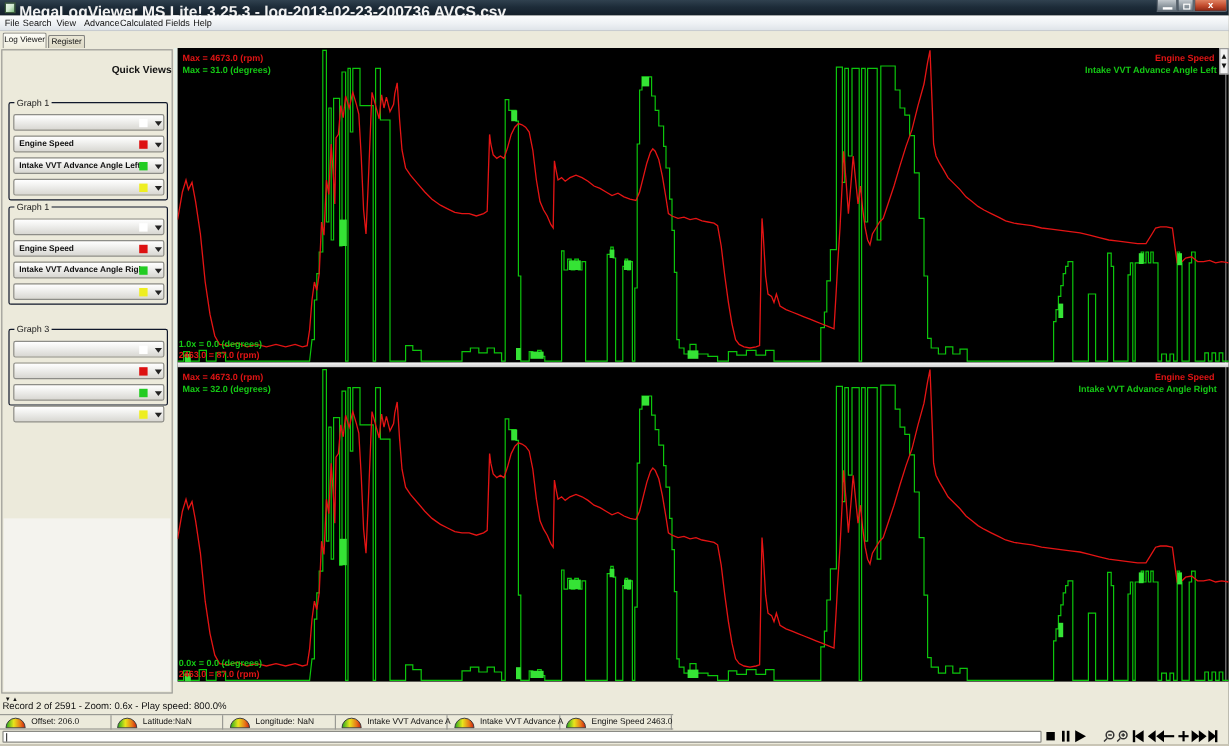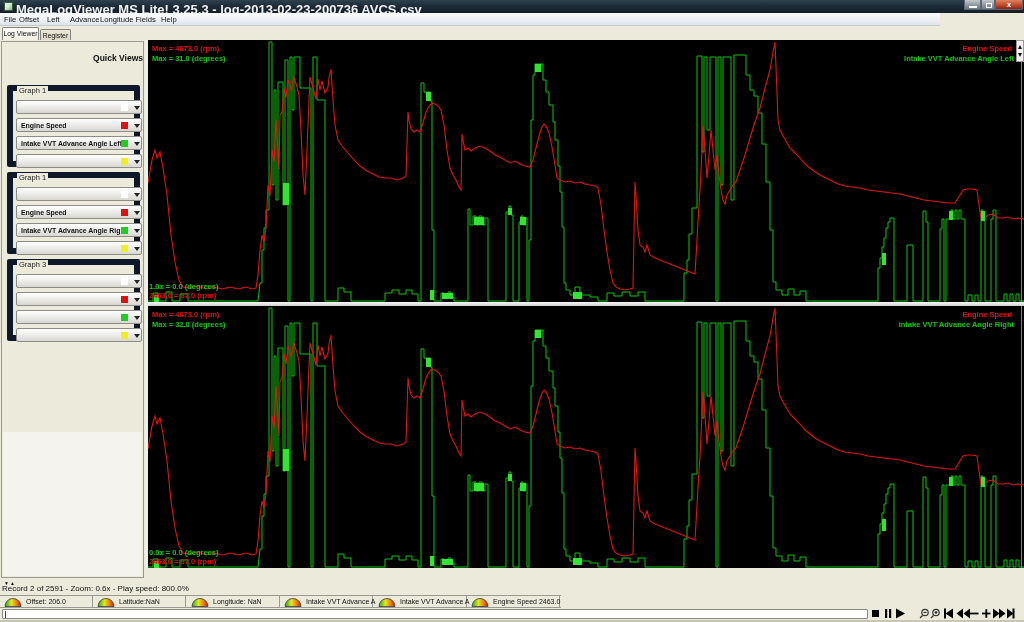--- a/index.html
+++ b/index.html
@@ -4,30 +4,30 @@
 html,body {width:1024px;height:622px;overflow:hidden;font-family:"Liberation Sans",sans-serif}
 body {background:#eceadb;position:relative}
 .titlebar {position:absolute;left:0;top:0;width:1024px;height:13px;background:linear-gradient(180deg,#30414f 0%,#1d2c39 45%,#141f29 100%)}
 .ticon {position:absolute;left:4px;top:2px;width:9px;height:9px;background:linear-gradient(135deg,#e8f2e8 0%,#cfe8cf 50%,#7ab87a 100%);border:1px solid #3c5c3c}
 .ttext {position:absolute;left:16px;top:1.5px;font-size:13px;font-weight:bold;color:#f2f2f2;letter-spacing:0px}
 .wbtn {position:absolute;top:0;height:10px;border:1px solid #5c6670;border-top:none;color:#fff;text-align:center}
 .wmin {left:964px;width:17px;background:linear-gradient(180deg,#c2c8cd 0%,#8b959d 60%,#6e7a84 100%)}
 .wmax {left:981px;width:14px;background:linear-gradient(180deg,#c2c8cd 0%,#8b959d 60%,#6e7a84 100%)}
 .wcls {left:995px;width:28px;background:linear-gradient(180deg,#e08262 0%,#c14a2c 55%,#8c2714 100%);border-bottom-right-radius:2px}
 .wg {position:absolute;background:#fff}
-.menubar {position:absolute;left:0;top:13px;width:940px;height:13px;background:linear-gradient(180deg,#fbfcfd 0%,#eef1f4 55%,#dfe4e9 100%);border-bottom:1px solid #c8ccd0}
+.menubar {position:absolute;left:0;top:13px;width:1024px;height:13px;background:linear-gradient(180deg,#fbfcfd 0%,#eef1f4 55%,#dfe4e9 100%);border-bottom:1px solid #c8ccd0}
 .menubar span {position:absolute;top:2px;font-size:7.6px;color:#111}
 .tabbar {position:absolute;left:0;top:26px;width:1024px;height:14px;background:#eceadb}
 .tab {position:absolute;font-size:6.8px;color:#111;text-align:center;white-space:nowrap;overflow:hidden;border:1px solid #848480;border-bottom:none;border-radius:2px 2px 0 0;line-height:12px}
 .tab1 {left:2px;top:1px;width:37px;height:13px;background:linear-gradient(180deg,#fdfdf8,#f0eedf);z-index:2}
 .tab2 {left:40px;top:3px;width:31px;height:11px;background:linear-gradient(180deg,#eae7d6,#ddd9c6)}
 .panel {position:absolute;left:1px;top:41px;width:143px;height:537px;background:#eceadb;border:1px solid #9a9a94}
 .panel .lower {position:absolute;left:1px;top:390px;width:139px;height:144px;background:#f4f3ee}
 .qv {position:absolute;left:0;top:11px;width:141px;text-align:right;font-size:8.5px;font-weight:bold;color:#111}
-.fs {position:absolute;left:5px;width:133px;border:6px solid #0f172a;border-radius:2px}
+.fs {position:absolute;left:5px;width:133px;border:1px solid #0f172a;border-radius:2px}
 .fsl {position:absolute;left:4px;top:-5px;font-size:7.5px;color:#222;background:#eceadb;padding:0 2px}
 .combo {position:absolute;left:3px;width:126px;height:14px;background:linear-gradient(180deg,#ffffff 0%,#f0f0ee 40%,#d8d7d2 100%);border:1px solid #8d8d88;border-radius:2px}
 .ctext {position:absolute;left:4px;top:3px;font-size:6.9px;font-weight:bold;color:#111;white-space:nowrap}
 .chip {position:absolute;left:104px;top:3px;width:7px;height:7px}
 .carr {position:absolute;left:117px;top:5px;width:0;height:0;border-left:3.5px solid transparent;border-right:3.5px solid transparent;border-top:4px solid #222}
 .graphs {position:absolute;left:148px;top:40px;width:876px;height:528px;background:#000}
 .gdiv {position:absolute;left:148px;top:302px;width:876px;height:4px;background:linear-gradient(180deg,#f8f8f8,#cfcfcf)}
 .glbl {font-size:7.5px;font-weight:bold;font-family:"Liberation Sans",sans-serif}
 .r {fill:#e01414}
 .g {fill:#15c815}
@@ -49,24 +49,24 @@
 <div class="ttext">MegaLogViewer MS Lite! 3.25.3 - log-2013-02-23-200736 AVCS.csv</div>
 <div class="wbtn wmin">
     <div class="wg" style="left:4px;top:6px;width:8px;height:2px"></div>
   </div>
 <div class="wbtn wmax">
     <div class="wg" style="left:4px;top:3px;width:6px;height:5px;background:transparent;border:1.5px solid #fff"></div>
   </div>
 <div class="wbtn wcls" style="font-size:8px;font-weight:bold;line-height:9px">x</div>
 <div class="menubar">
     <span style="left:4px">File</span>
-    <span style="left:19px">Offset</span>
-    <span style="left:47px">Left</span>
+    <span style="left:19px">Search</span>
+    <span style="left:47px">View</span>
     <span style="left:70px">Advance</span>
-    <span style="left:100px">Longitude Fields</span>
+    <span style="left:100px">Calculated Fields</span>
     <span style="left:161px">Help</span>
   </div>
 <div class="tabbar">
     <div class="tab tab1">Log Viewer</div>
     <div class="tab tab2">Register</div>
   </div>
 <div class="panel">
 <div class="lower"></div>
 <div class="qv">Quick Views</div>
 <div class="fs" style="top:43px;height:82px">
@@ -104,21 +104,21 @@
       <div class="combo" style="top:45px">
         <span class="ctext">Intake VVT Advance Angle Righ</span>
         <span class="chip" style="background:#22cc22"></span>
         <span class="carr"></span>
       </div>
       <div class="combo" style="top:63px">
         <span class="chip" style="background:#eeee22"></span>
         <span class="carr"></span>
       </div>
     </div>
-    <div class="fs" style="top:217px;height:82px">
+    <div class="fs" style="top:232px;height:64px">
       <span class="fsl">Graph 3</span>
       <div class="combo" style="top:9px">
         <span class="chip" style="background:#ffffff"></span>
         <span class="carr"></span>
       </div>
       <div class="combo" style="top:27px">
         <span class="chip" style="background:#dd1111"></span>
         <span class="carr"></span>
       </div>
       <div class="combo" style="top:45px">

